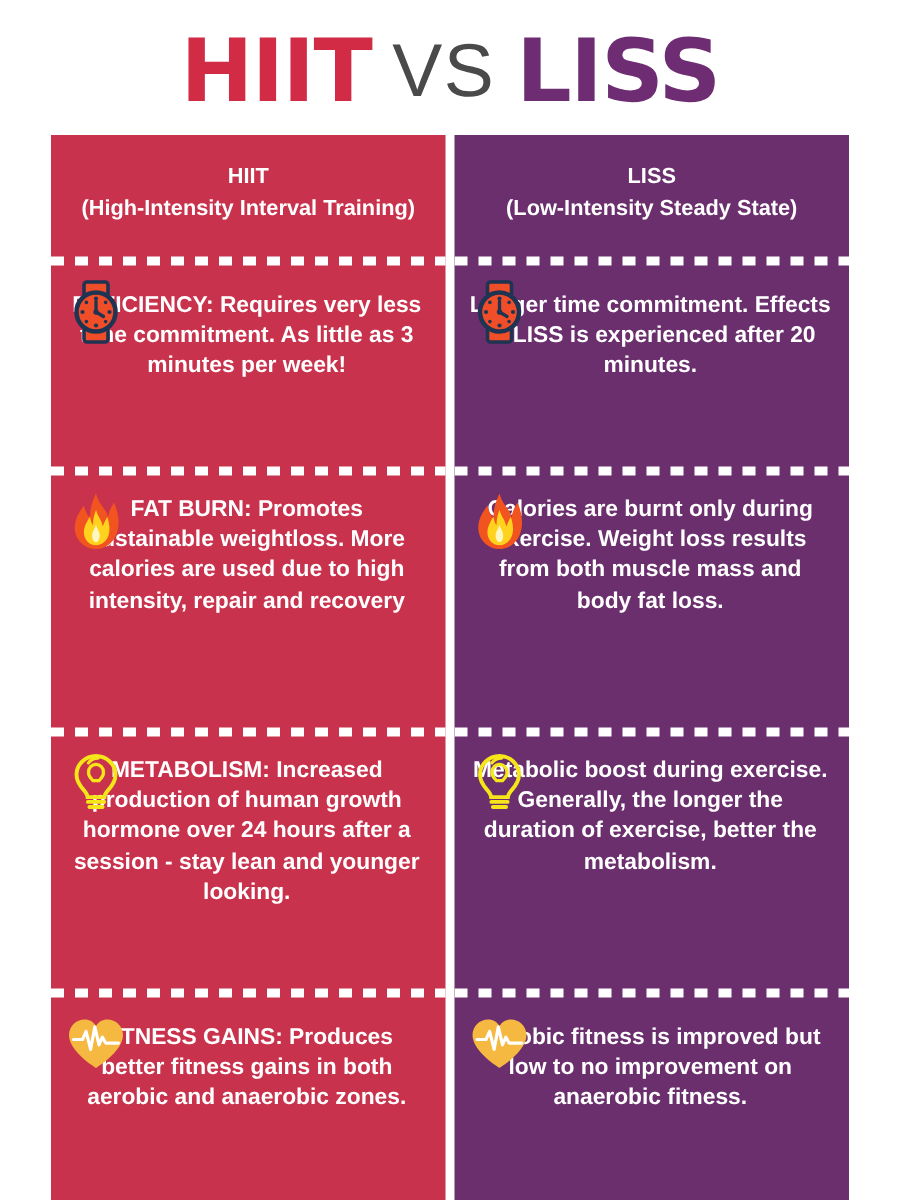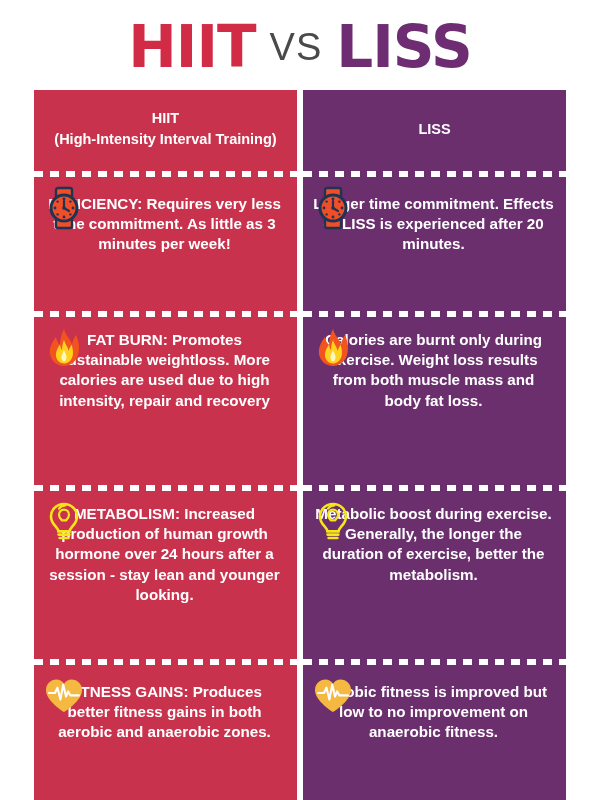--- a/index.html
+++ b/index.html
@@ -33,21 +33,21 @@
   }
   .title-hiit {
     font-size: 58px;
     font-weight: 900;
     color: #d12b45;
     letter-spacing: -1px;
     line-height: 1;
     font-family: "DejaVu Sans", sans-serif;
   }
   .title-vs {
-    font-size: 38px;
+    font-size: 50px;
     font-weight: 300;
     color: #4a4a4a;
     line-height: 1;
     font-family: "Liberation Sans", sans-serif;
     letter-spacing: 1px;
   }
   .title-liss {
     font-size: 58px;
     font-weight: 900;
     color: #6e2d72;
@@ -222,20 +222,21 @@
           </svg>
         </span>
         <div class="row-text">FITNESS GAINS: Produces better fitness gains in both aerobic and anaerobic zones.</div>
       </div>
     </div>
 
     <div class="column col-liss">
 
       <div class="col-header">
         <span class="abbr">LISS</span>
+        <span class="full">(Low-Intensity Steady State)</span>
       </div>
 
       <div class="dash-sep"></div>
 
       <div class="row r1">
         <span class="row-icon">
           <svg viewBox="0 0 44 44" width="44" height="44" aria-hidden="true">
             <rect x="14" y="2" width="16" height="10" rx="2" fill="#f04e28" stroke="#1f3352" stroke-width="2.4"></rect>
             <rect x="14" y="32" width="16" height="10" rx="2" fill="#f04e28" stroke="#1f3352" stroke-width="2.4"></rect>
             <circle cx="22" cy="22" r="13" fill="#f04e28" stroke="#1f3352" stroke-width="3"></circle>

